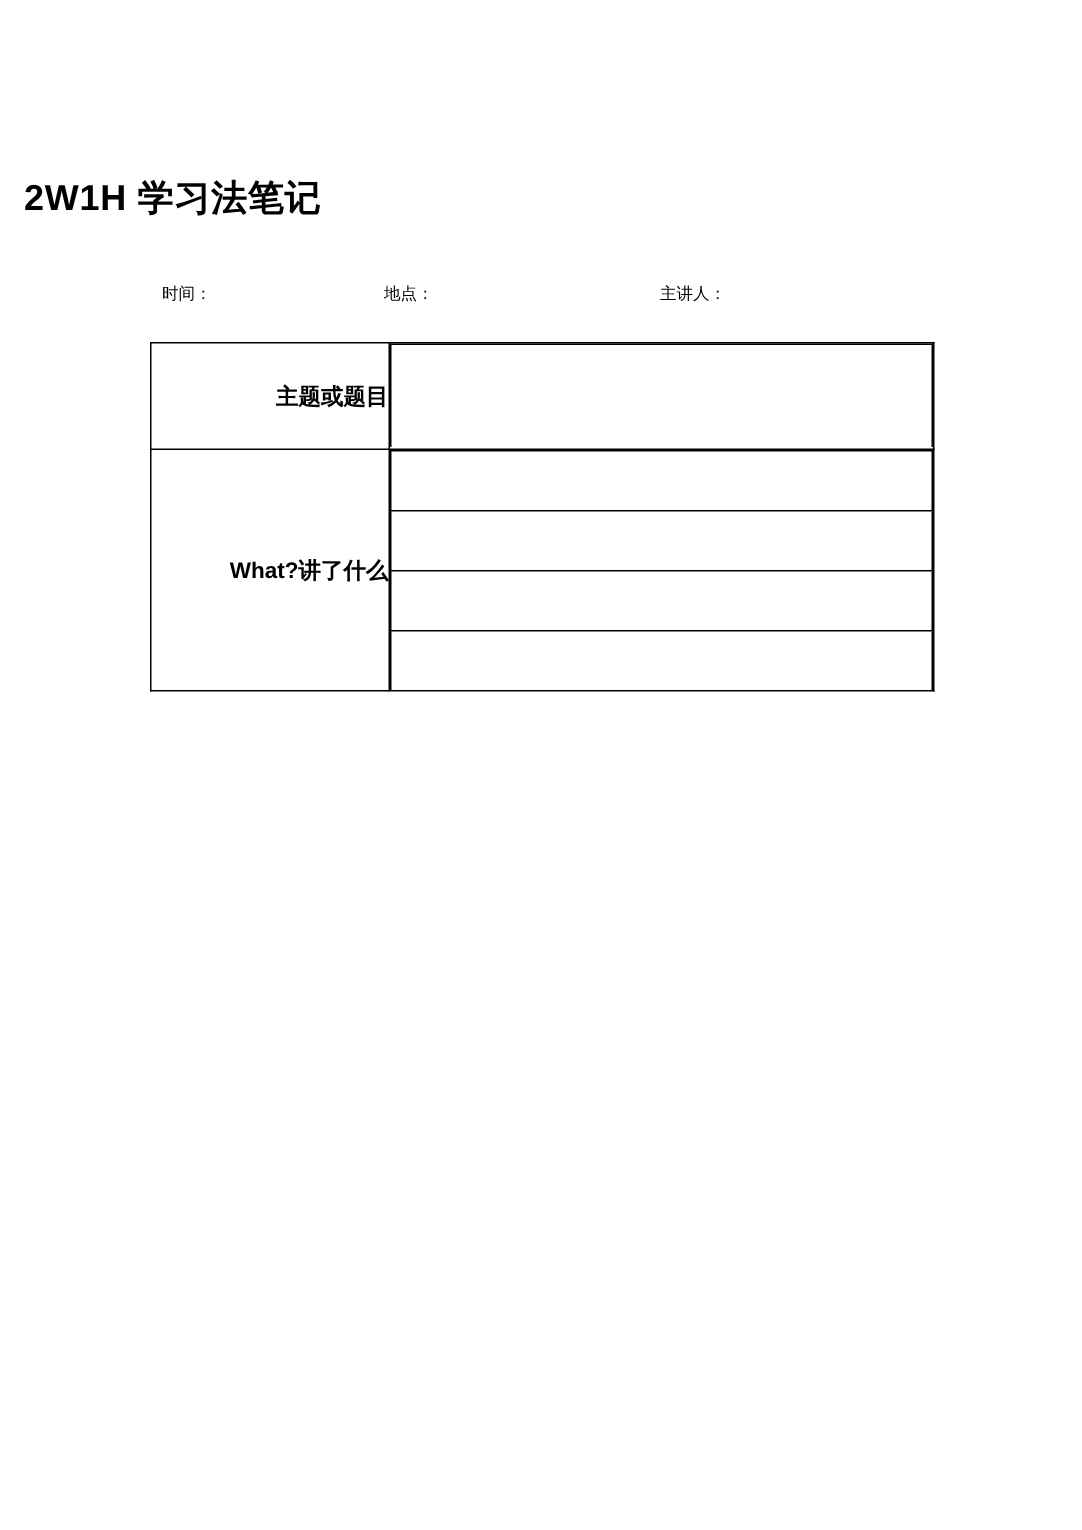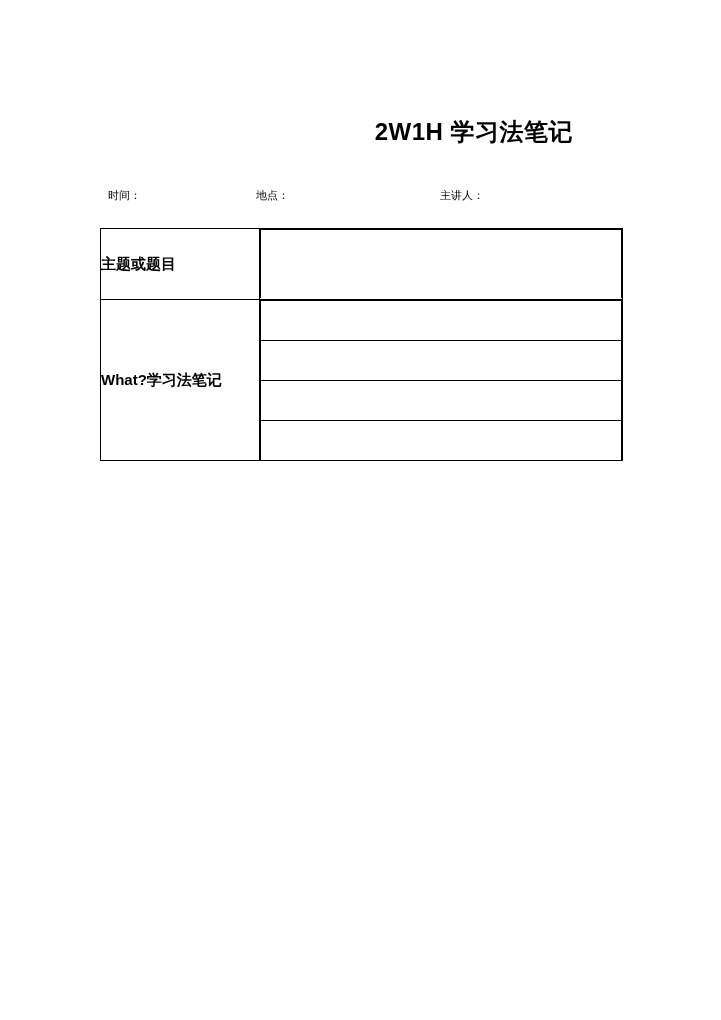--- a/index.html
+++ b/index.html
@@ -17,23 +17,23 @@
   }
   .page {
     width: 721px;
     height: 1020px;
     position: relative;
     background: #ffffff;
   }
   .title {
     position: absolute;
     top: 116px;
-    left: 0;
+    left: 16px;
     width: 573px;
-    text-align: right;
+    text-align: left;
     font-size: 24px;
     font-weight: bold;
     letter-spacing: 0.5px;
   }
   .meta-row {
     position: absolute;
     top: 188px;
     left: 100px;
     width: 520px;
     height: 24px;
@@ -54,21 +54,21 @@
     width: 520px;
     border-collapse: collapse;
     table-layout: fixed;
   }
   table.note-table td {
     border: 1px solid #000000;
     padding: 0;
   }
   td.label-cell {
     width: 158px;
-    text-align: left;
+    text-align: right;
     vertical-align: middle;
     font-size: 15px;
     font-weight: bold;
   }
   td.lines-cell {
     width: 362px;
     padding: 0;
     vertical-align: top;
   }
   .lines {
@@ -107,21 +107,21 @@
             <tbody>
               <tr>
                   <td style="height:68px"></td>
                 </tr>
             </tbody>
           </table>
         </td>
       </tr>
 
       <tr>
-        <td class="label-cell" style="height:160px">What?学习法笔记</td>
+        <td class="label-cell" style="height:160px">What?讲了什么</td>
         <td class="lines-cell">
           <table class="lines">
             <tbody>
               <tr>
                   <td style="height:39px"></td>
                 </tr>
               <tr>
                   <td style="height:39px"></td>
                 </tr>
               <tr>

